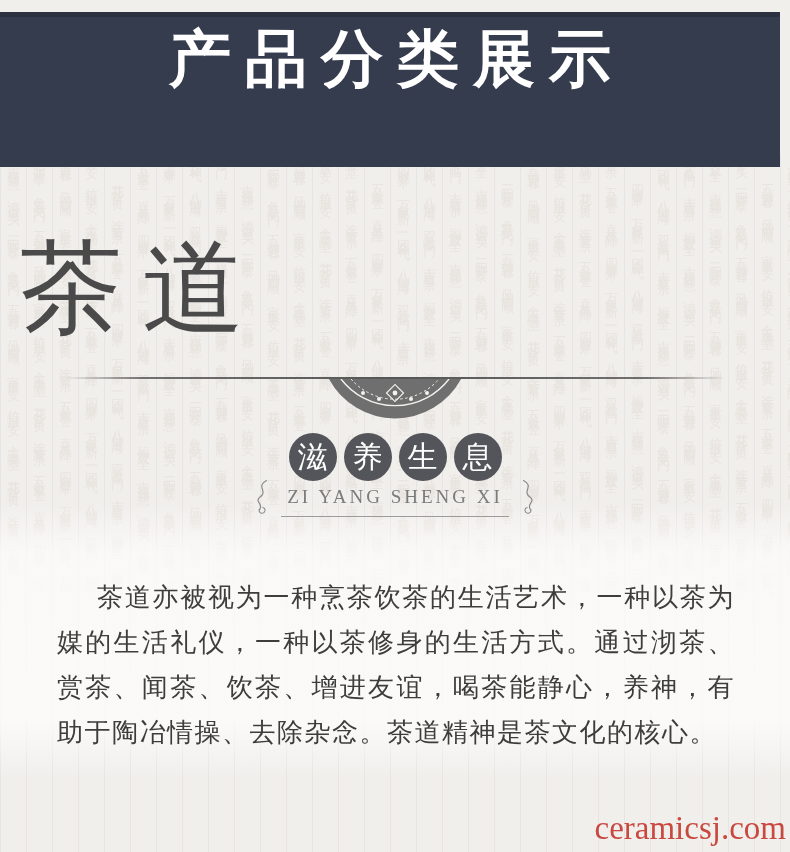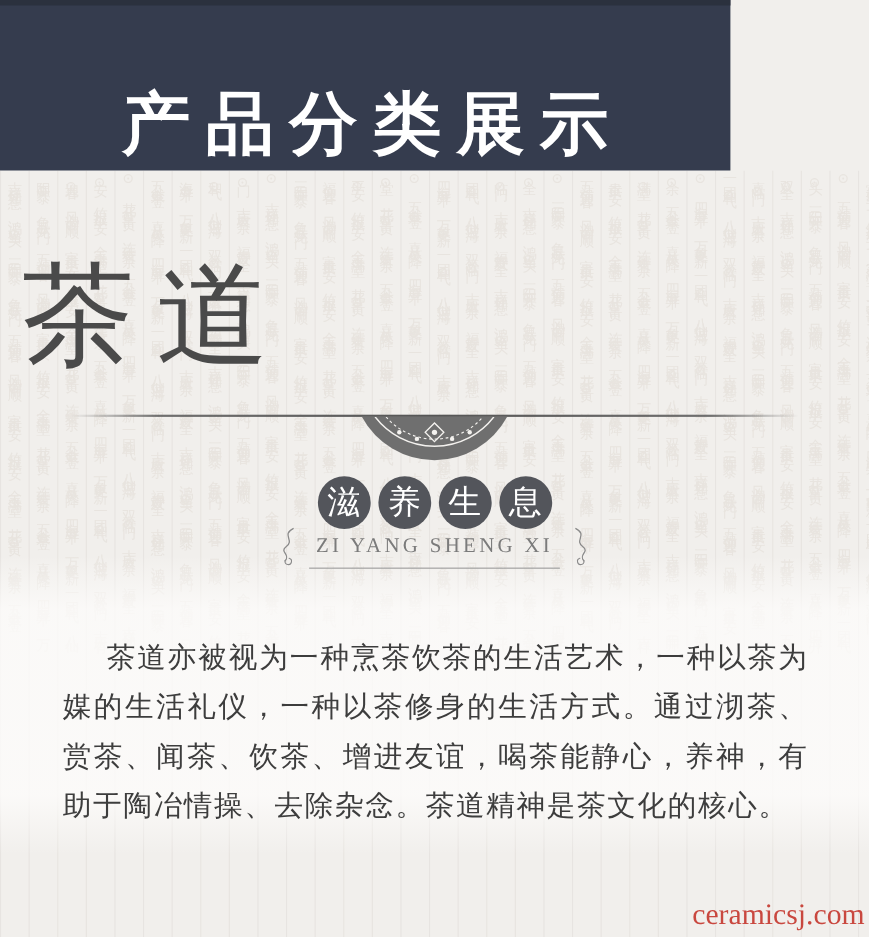--- a/index.html
+++ b/index.html
@@ -24,25 +24,25 @@
   .white-band{
     position:absolute;left:0;right:0;top:505px;height:272px;z-index:1;
     background:linear-gradient(180deg,
       rgba(252,251,250,0) 0%,
       rgba(253,252,251,0.78) 18%,
       rgba(253,252,251,0.82) 80%,
       rgba(252,251,250,0) 100%);
   }
   
   .header{
-    position:absolute;left:0;top:0;width:664px;height:155px;z-index:3;
+    position:absolute;left:0;top:12px;width:780px;height:155px;z-index:3;
     background:var(--header-bg,#353c4e);
     border-top:5px solid var(--header-top-strip,#2b313e);
     box-sizing:border-box;
-    display:flex;align-items:flex-end;justify-content:center;
+    display:flex;align-items:flex-start;justify-content:center;
   }
   .header-title{
     margin:0;font-size:62px;font-weight:700;letter-spacing:14px;
     color:var(--header-title,#ffffff);
     font-family:"Liberation Serif","DejaVu Serif",serif;
     text-indent:14px; white-space:nowrap;
   }
   
   .tea-title{
     position:absolute;left:0;right:0;top:225px;z-index:2;
@@ -88,21 +88,21 @@
   .flourish.right{transform:scaleX(-1);}
   .paragraph{
     position:absolute;left:57px;top:575px;width:678px;z-index:2;
     margin:0;
     font-size:26px;line-height:45px;letter-spacing:1.5px;
     color:var(--paragraph-text,#3d3d3d);
     text-indent:40px;text-align:justify;
   }
   .watermark{
     position:absolute;right:4px;bottom:5px;z-index:4;
-    font-size:27px;font-weight:400;
+    font-size:33px;font-weight:400;
     color:var(--watermark,#c63a31);
     font-family:"Liberation Serif","DejaVu Serif",serif;
     opacity:0.92;white-space:nowrap;
   }
 </style>
 </head>
 <body>
 
 <div class="page">
 

